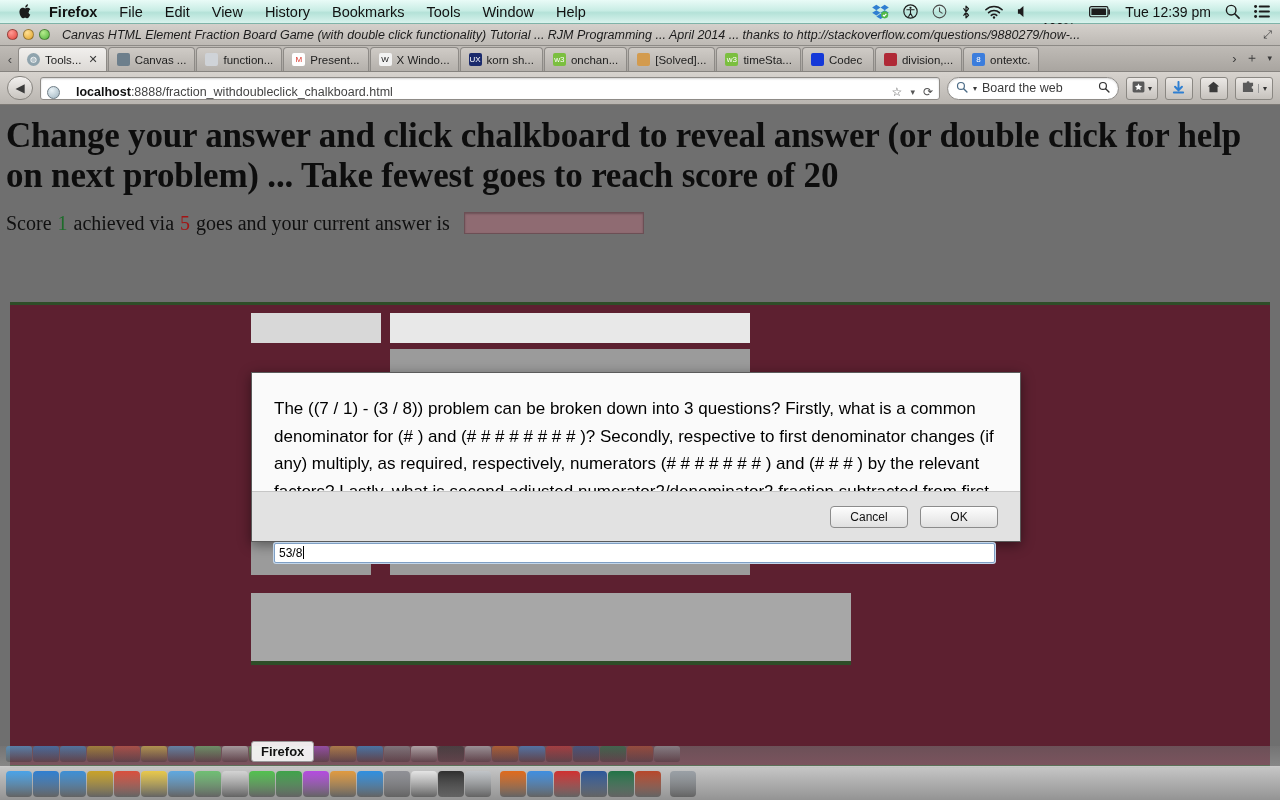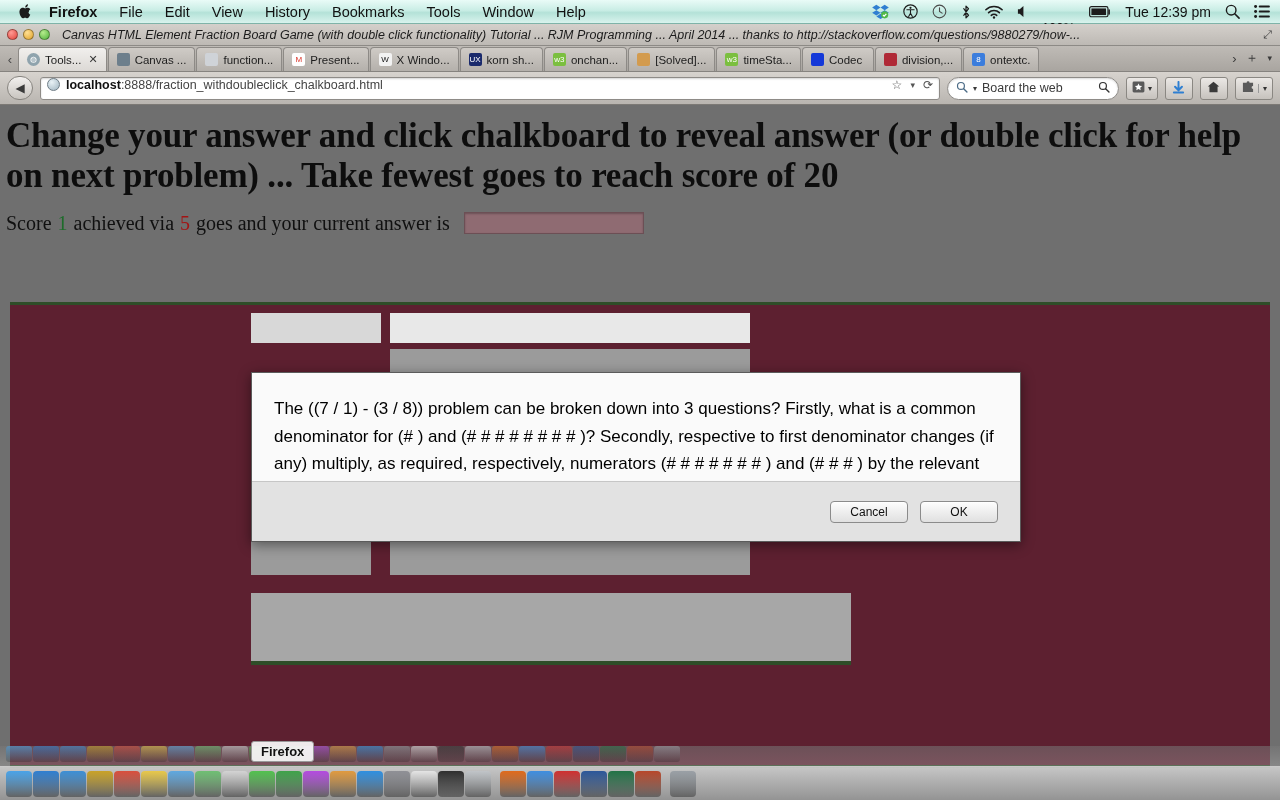--- a/index.html
+++ b/index.html
@@ -69,21 +69,21 @@
     border-bottom:1px solid #7c7975;
   }
   #backBtn{
     width:26px;height:24px;border-radius:13px;
     background:linear-gradient(to bottom,#f2f0ee,#c8c4bf);
     border:1px solid #87847f; display:flex; align-items:center; justify-content:center;
     font-size:12px; color:#3a3a3a;
   }
   #urlbar{
     flex:1; height:23px; background:#fff; border:1px solid #8e8b87; border-radius:3px;
-    display:flex; align-items:flex-start; padding:0 6px; gap:6px; font-size:12.5px; color:#111;
+    display:flex; align-items:flex-end; padding:0 6px; gap:16px; font-size:12.5px; color:#111;
     box-shadow:inset 0 1px 2px rgba(0,0,0,.18);
   }
   #urlbar .globe{ width:13px;height:13px;border-radius:50%; border:1px solid #6f7d86;
     background:radial-gradient(circle at 35% 30%,#e9f2f6,#9fb4c0); flex:0 0 13px; }
   #urlbar .urltext b{ font-weight:bold; }
   #urlbar .urltext .dim{ color:#444; }
   #urlbar .spacer{ margin-left:auto; display:flex; align-items:center; gap:8px; color:#555; font-size:12px; }
   #searchbar{
     width:172px; height:23px; background:#fff; border:1px solid #8e8b87; border-radius:12px;
     display:flex; align-items:center; padding:0 8px; gap:5px; font-size:12.5px; color:#3a3a3a;
@@ -142,21 +142,21 @@
   #dlgbody{ padding:22px 18px 0 22px; }
   #dlgtext{ line-height:1.62; font-size:17px; color:#000; }
   #dlginputwrap{ margin-top:10px; padding-right:4px; }
   #dlginput{
     width:721px; height:20px; border:1px solid #7f9fc4; border-radius:2px;
     background:#fff; display:flex; align-items:center; padding:0 4px;
     font-size:12px; color:#000; box-shadow:0 0 0 1px #c3d6ea;
   }
   #dlginput .caret{ width:1px; height:13px; background:#000; margin-left:1px; }
   #dlgfooter{
-    position:absolute; left:0; bottom:0; width:100%; height:60px;
+    position:absolute; left:0; bottom:0; width:100%; height:50px;
     background:#e2e2e2; border-top:1px solid #c6c6c6;
     display:flex; align-items:center; justify-content:flex-end; gap:12px; padding-right:22px;
   }
   .dbtn{
     min-width:78px; height:22px; padding:0 14px;
     border:1px solid #8b8b8b; border-radius:4px;
     background:linear-gradient(to bottom,#fdfdfd,#e0e0e0);
     font-size:12px; color:#111; display:flex; align-items:center; justify-content:center;
     box-shadow:0 1px 0 rgba(255,255,255,.7) inset;
   }
@@ -441,20 +441,26 @@
       <span>/</span>
       <span>8</span>
     </div>
 
     <div class="tile" id="t_ans"></div>
   </div>
 
   <div id="dlg">
     <div id="dlgbody">
       <div id="dlgtext">The ((7 / 1) - (3 / 8)) problem can be broken down into 3 questions?  Firstly, what is a common denominator for (# ) and (# # # # # # # # )?  Secondly, respective to first denominator changes (if any) multiply, as required, respectively, numerators (# # # # # # # ) and (# # # ) by the relevant factors?  Lastly, what is second adjusted numerator2/denominator2 fraction subtracted from first adjusted numerator1/denominator1 fraction (with same denominators)?</div>
+      <div id="dlginputwrap">
+        <div id="dlginput">
+          <span>53/8</span>
+          <span class="caret"></span>
+        </div>
+      </div>
     </div>
     <div id="dlgfooter">
       <div class="dbtn">Cancel</div>
       <div class="dbtn">OK</div>
     </div>
   </div>
 
 </div>
 
 <div id="dockMirror">

